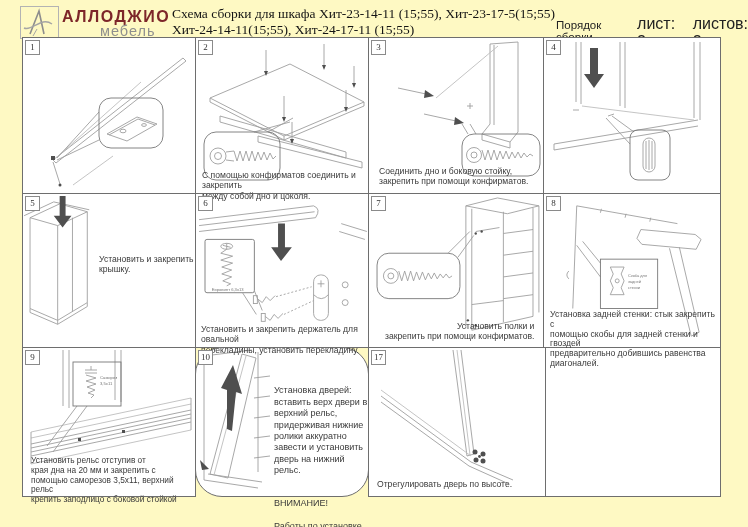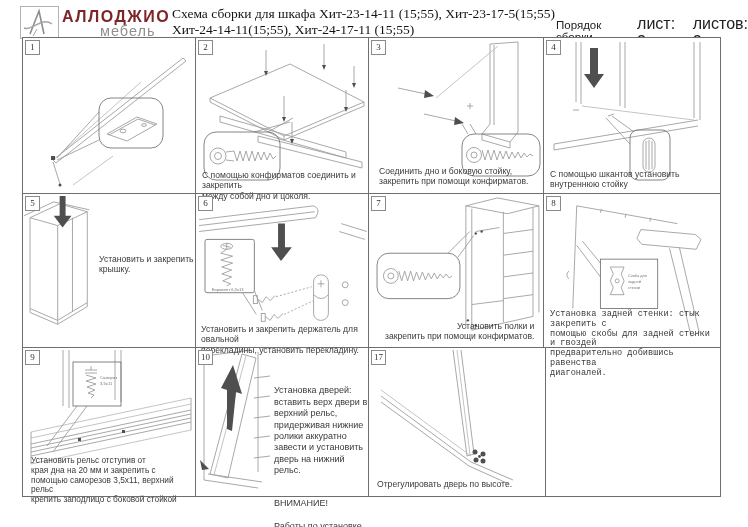--- a/index.html
+++ b/index.html
@@ -1,33 +1,33 @@
 <!DOCTYPE html>
 <html><head>
 <meta charset="utf-8">
 <style>
   html,body{margin:0;padding:0;background:#e8e8e8;}
-  .page{position:relative;width:748px;height:527px;background:#ffffff;overflow:hidden;
+  .page{position:relative;width:748px;height:527px;background:#fef9c3;overflow:hidden;
         font-family:"Liberation Sans",sans-serif;color:#333;}
   
   .logo-box{position:absolute;left:20px;top:6px;width:37px;height:31px;border:1px solid #b3b3b3;}
   .brand{position:absolute;left:62px;top:8px;font-weight:bold;font-size:16px;letter-spacing:1.5px;color:#7d2629;}
   .brand-sub{position:absolute;left:100px;top:23px;font-size:14.5px;letter-spacing:1px;color:#8f8f8f;}
   .title{position:absolute;left:172px;top:6px;width:392px;font-family:"Liberation Serif",serif;
          font-size:13.5px;line-height:16px;color:#141414;white-space:pre-line;}
   .order{position:absolute;left:556px;top:15px;display:flex;align-items:baseline;gap:17px;color:#222;}
   .order .big{font-size:11.5px;}
   .order .sm{font-size:16px;}
   
   .cell{position:absolute;border:1px solid #6e6e6e;box-sizing:border-box;background:#fff;}
   .num{position:absolute;top:2px;left:2px;width:13px;height:13px;border:1px solid #8a8a8a;
        font:9px/13px "Liberation Serif",serif;text-align:center;color:#333;background:#fff;z-index:2;}
   .cap{position:absolute;font:8.6px/10.4px "Liberation Sans",sans-serif;color:#3a3a3a;white-space:pre-line;z-index:2;}
   .cap9{font:8.3px/9.8px "Liberation Sans",sans-serif;}
-  .cap8{line-height:9.8px;font-family:Liberation Mono, monospace;}
+  .cap8{line-height:9.8px;}
   .cap10{position:absolute;left:78px;top:26px;width:94px;font:9px/11.4px "Liberation Sans",sans-serif;
          color:#3a3a3a;white-space:pre-line;z-index:2;}
   .warn-title{margin-top:10px;}
   .diag{position:absolute;left:0;top:0;width:100%;height:100%;z-index:1;}
   svg{stroke:#9e9e9e;fill:none;stroke-width:0.9;}
   svg .fil{fill:#4f4f4f;stroke:none;}
   svg .bub{stroke:#777;}
   svg .faint{stroke:#bdbdbd;}
   svg text{font-family:"Liberation Sans",sans-serif;fill:#777;stroke:none;}
 </style>
@@ -174,22 +174,20 @@
       <line x1="66" y1="78" x2="88" y2="94"></line>
         <line x1="60" y1="80" x2="84" y2="106"></line>
       <rect x="84" y="92" width="40" height="50" rx="8" class="bub"></rect>
       <g>
         <rect x="97" y="100" width="12" height="34" rx="6"></rect>
         <line x1="100" y1="103" x2="100" y2="131"></line>
           <line x1="103" y1="102" x2="103" y2="132"></line>
           <line x1="106" y1="103" x2="106" y2="131"></line>
       </g>
     </svg>
-    <div class="cap" style="left:6px;top:131px;">С помощью шкантов установить
-внутреннюю стойку</div>
   </div>
 
   <div class="cell" style="left:22px;top:193px;width:174px;height:155px;">
     <div class="num">5</div>
     <svg class="diag" viewBox="0 0 172 155">
       <g>
         <polyline points="0,22 30,8 66,16"></polyline>
         <polygon points="6,24 36,10 64,18 34,32"></polygon>
         <line x1="6" y1="24" x2="6" y2="116"></line>
           <line x1="34" y1="32" x2="34" y2="128"></line>
@@ -349,21 +347,21 @@
       </g>
       <text x="77" y="31" font-size="4.2">Саморез</text>
       <text x="77" y="37" font-size="4.2">3,5х11</text>
     </svg>
     <div class="cap cap9" style="left:8px;top:108px;">Установить рельс  отступив от
 края дна на 20 мм и закрепить  с
 помощью саморезов 3,5х11, верхний рельс
 крепить заподлицо с боковой стойкой</div>
   </div>
 
-  <div class="cell" style="left:195px;top:347px;width:174px;height:150px;">
+  <div class="cell" style="left:195px;top:347px;width:174px;height:150px;border-radius:27px;">
     <div class="num">10</div>
     <svg class="diag" viewBox="0 0 172 148">
       <g>
         <line x1="8" y1="8" x2="8" y2="132"></line>
           <line x1="8" y1="8" x2="56" y2="2"></line>
         <line x1="62" y1="4" x2="62" y2="124"></line>
           <line x1="8" y1="132" x2="62" y2="140"></line>
         <line x1="12" y1="126" x2="66" y2="134"></line>
         <line x1="58" y1="30" x2="74" y2="28"></line>
           <line x1="58" y1="50" x2="74" y2="48"></line>

